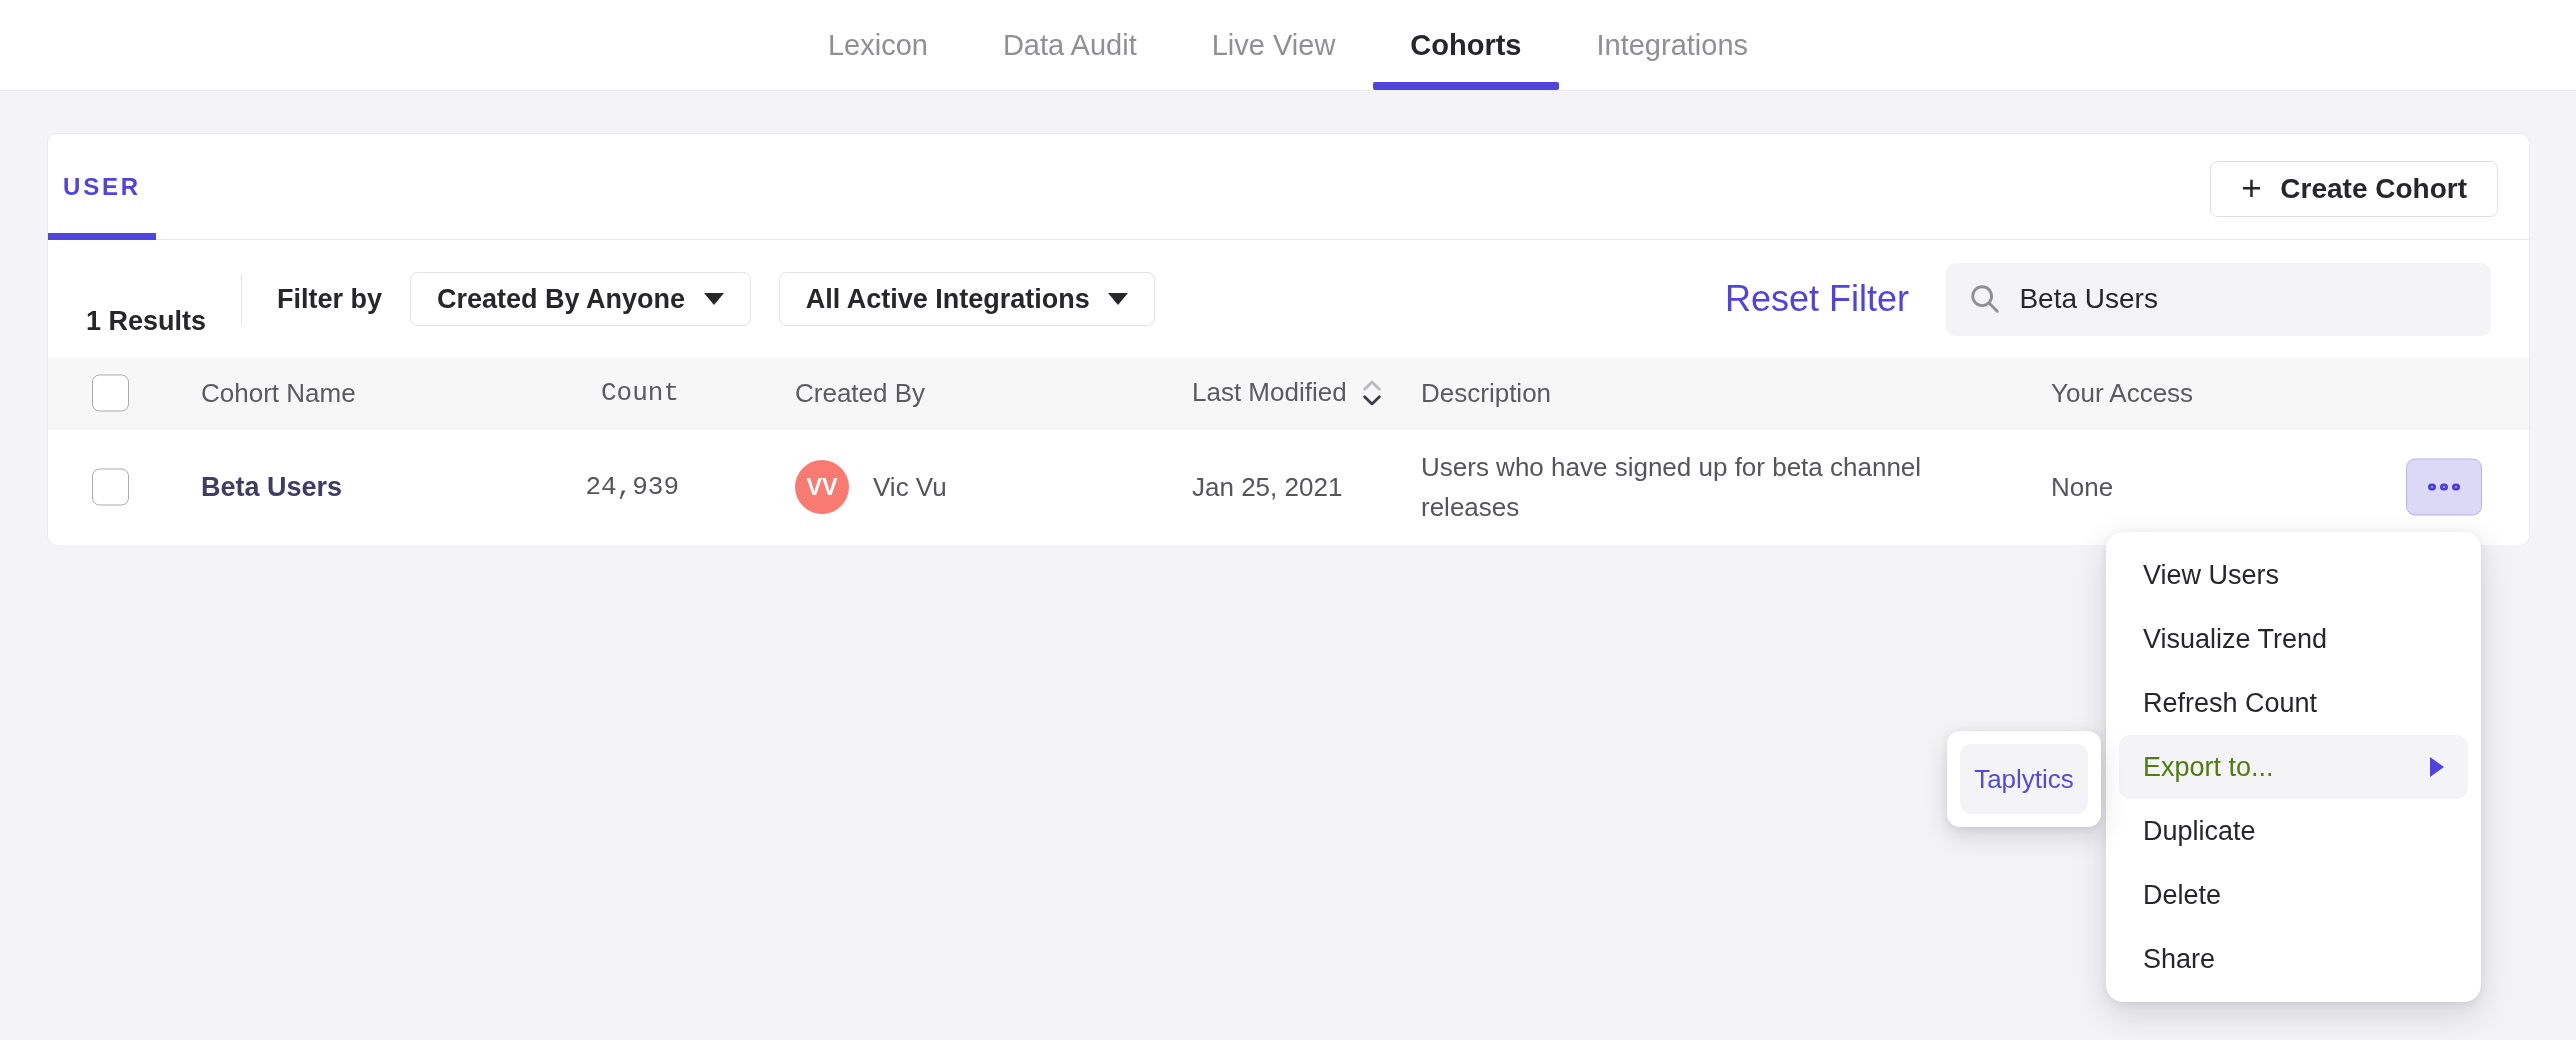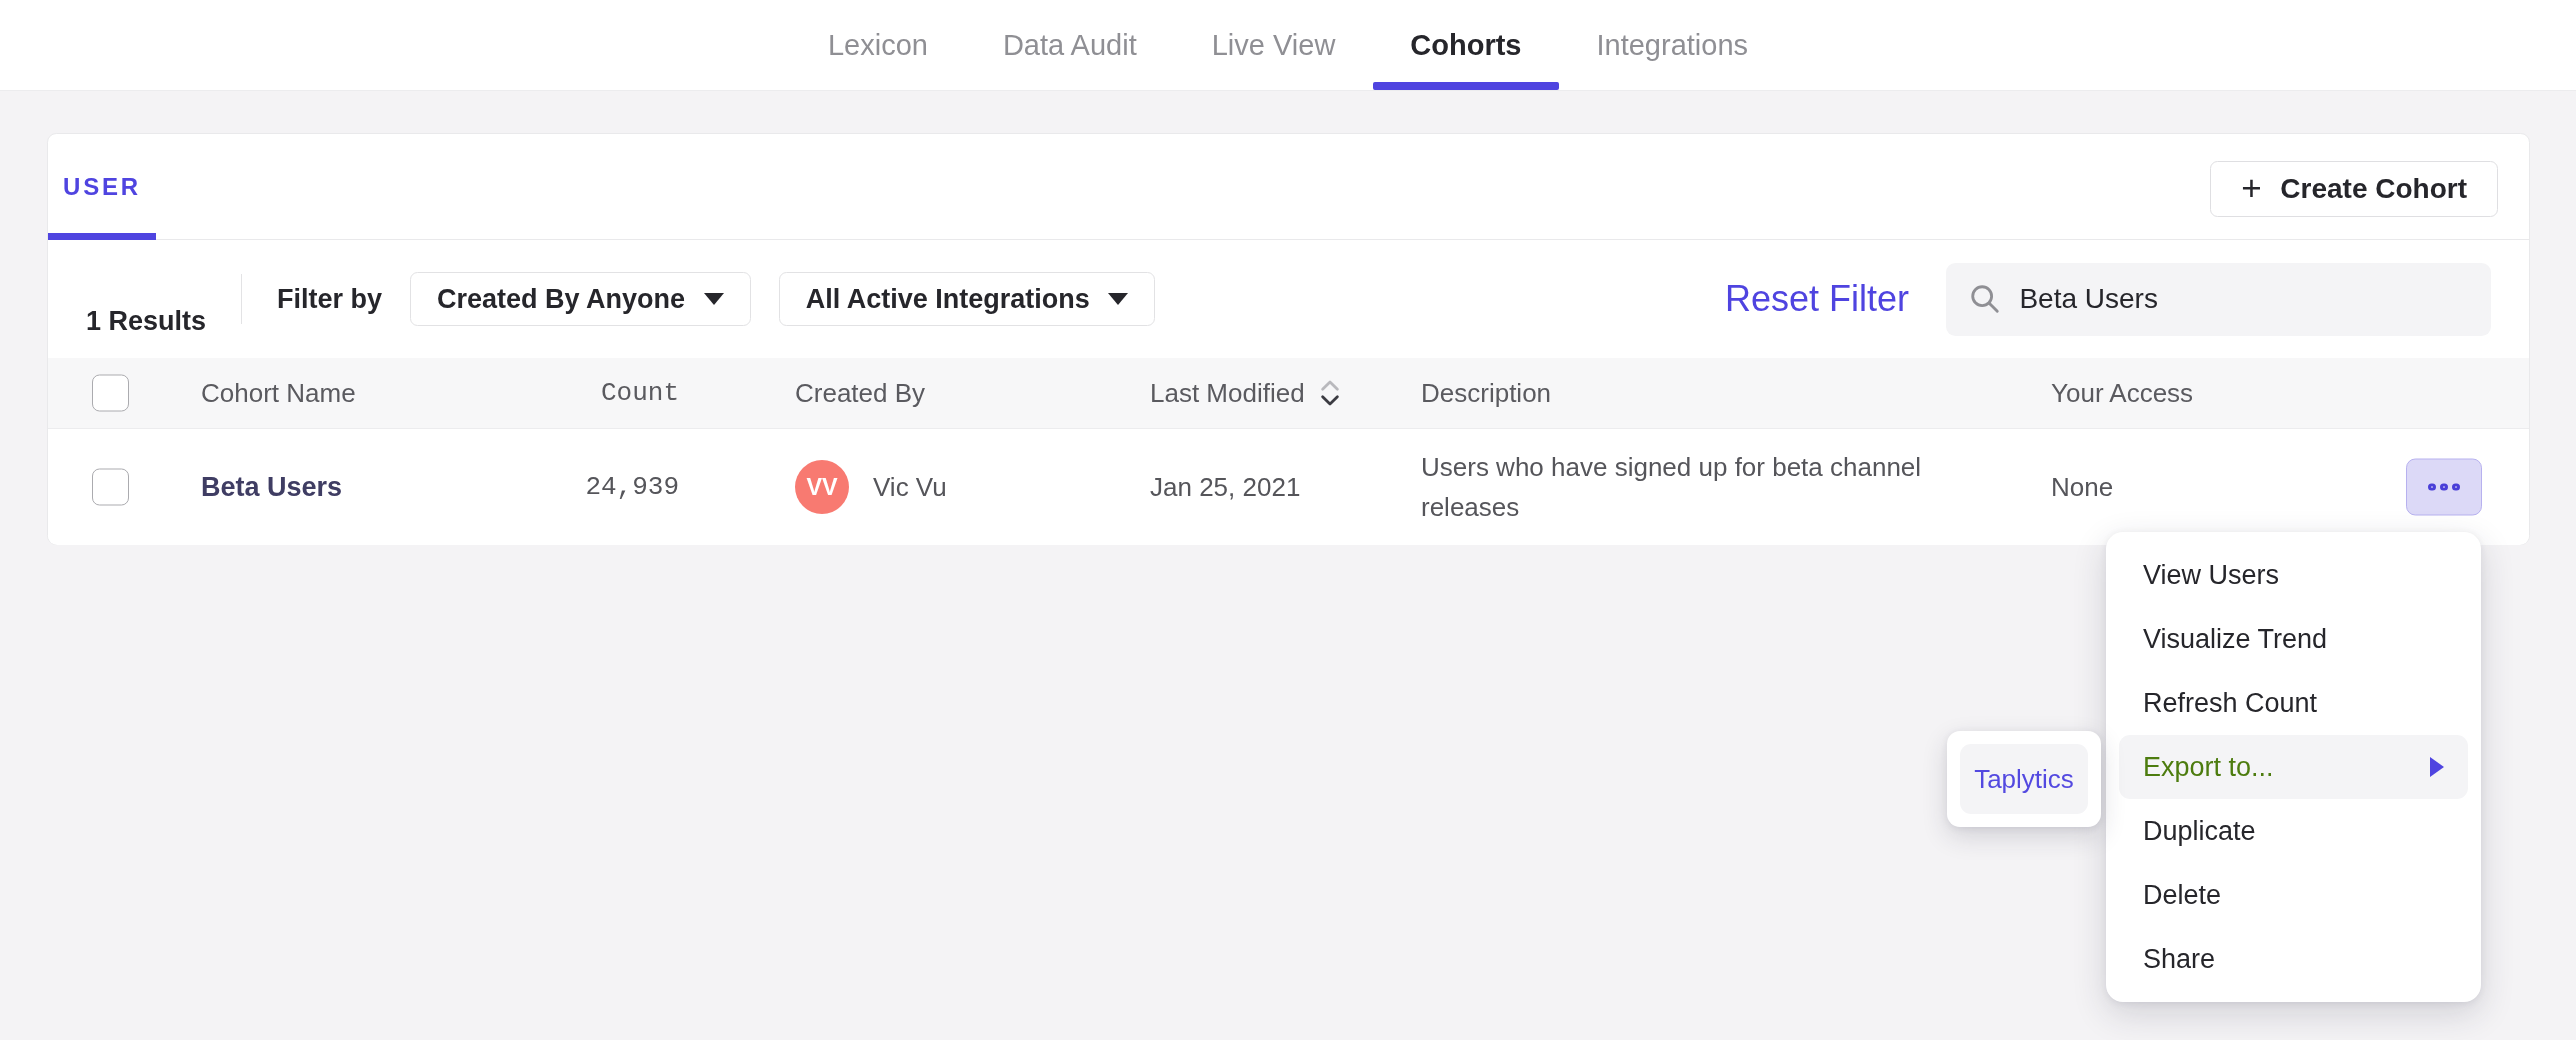--- a/index.html
+++ b/index.html
@@ -92,21 +92,21 @@
   }
   .cell { position:absolute; top:50%; transform:translateY(-50%); white-space:nowrap; }
   .checkbox {
     width:37px; height:37px; border:1.9px solid #ababaf; border-radius:7.5px;
     background:#fff; cursor:pointer;
   }
   .col-check { left:44px; }
   .col-name { left:141px;margin-left:12px; }
   .col-count { left:414px; width:217px; text-align:right;font-family:Liberation Mono, monospace; }
   .col-created { left:747px; }
-  .col-modified { left:1102px; display:flex; align-items:center; gap:13px; }
+  .col-modified { left:1144px; display:flex; align-items:flex-start; gap:13px; }
   .col-desc { left:1373px; width:560px; white-space:normal; line-height:1.55; }
   .col-access { left:2003px; }
   .row-name { color:#3f3d63; font-weight:bold; font-size:27px; }
   .avatar {
     width:54px; height:54px; border-radius:50%; background:#f87a71;
     display:flex; align-items:center; justify-content:center;
     color:#fff; font-size:23.4px; font-weight:bold;
   }
   .creator-wrap { display:flex; align-items:center; gap:24px; }
   .more-btn {

